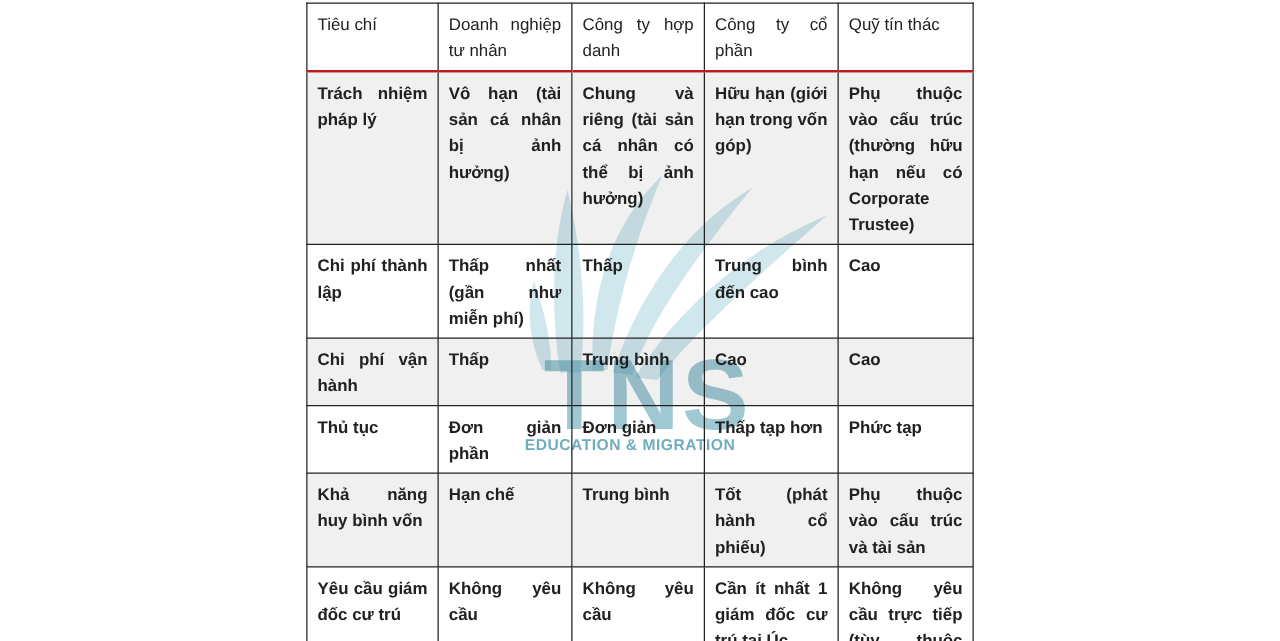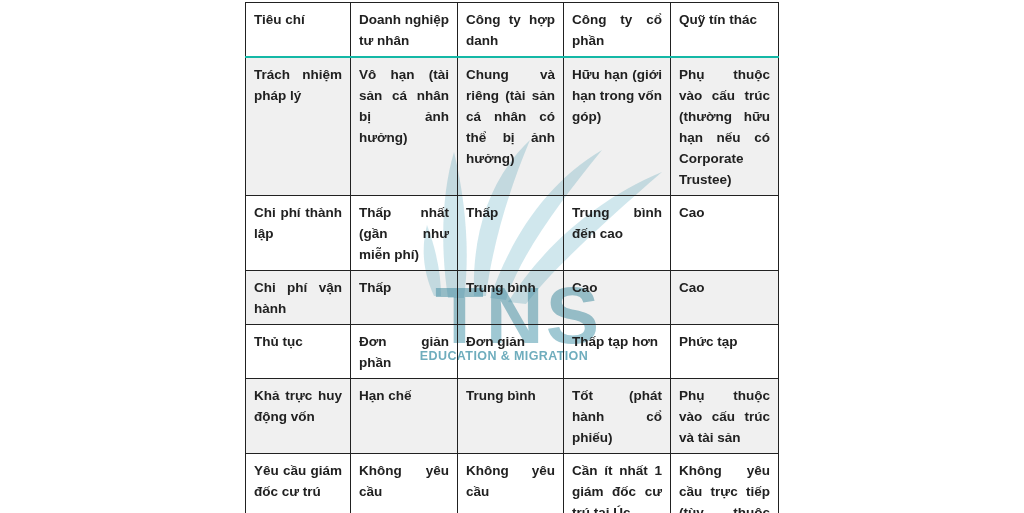--- a/index.html
+++ b/index.html
@@ -53,21 +53,21 @@
     color: #212121;
   }
   table.compare th, table.compare td {
     border: 1px solid #212121;
     vertical-align: top;
     text-align: justify;
     padding: 6px 8px 5px 8px;
     overflow: hidden;
     word-wrap: break-word;
   }
-  table.compare thead th { border-bottom: 2px solid #14b8a6; font-weight: 700; }
+  table.compare thead th { border-bottom: 2px solid #b91c1c; font-weight: 400; }
   table.compare tbody th { font-weight: 700; }
   table.compare tbody td { font-weight: 700; }
   
   table.compare tbody tr:nth-child(odd)  { background: rgba(0,0,0,0.06); }
   table.compare tbody tr:nth-child(even) { background: transparent; }
   
   table.compare thead tr          { height: 44px; }
   table.compare tbody tr:nth-child(1) { height: 99px; }
   table.compare tbody tr:nth-child(2) { height: 51px; }
   table.compare tbody tr:nth-child(3) { height: 32px; }
@@ -132,21 +132,21 @@
         <td>Cao</td>
       </tr>
       <tr>
         <th>Thủ tục</th>
         <td>Đơn giản phần</td>
         <td>Đơn giản</td>
         <td>Thấp tạp hơn</td>
         <td>Phức tạp</td>
       </tr>
       <tr>
-        <th>Khả trực huy động vốn</th>
+        <th>Khả năng huy bình vốn</th>
         <td>Hạn chế</td>
         <td>Trung bình</td>
         <td>Tốt (phát hành cổ phiếu)</td>
         <td>Phụ thuộc vào cấu trúc và tài sản</td>
       </tr>
       <tr>
         <th>Yêu cầu giám đốc cư trú</th>
         <td>Không yêu cầu</td>
         <td>Không yêu cầu</td>
         <td>Cần ít nhất 1 giám đốc cư trú tại Úc</td>

